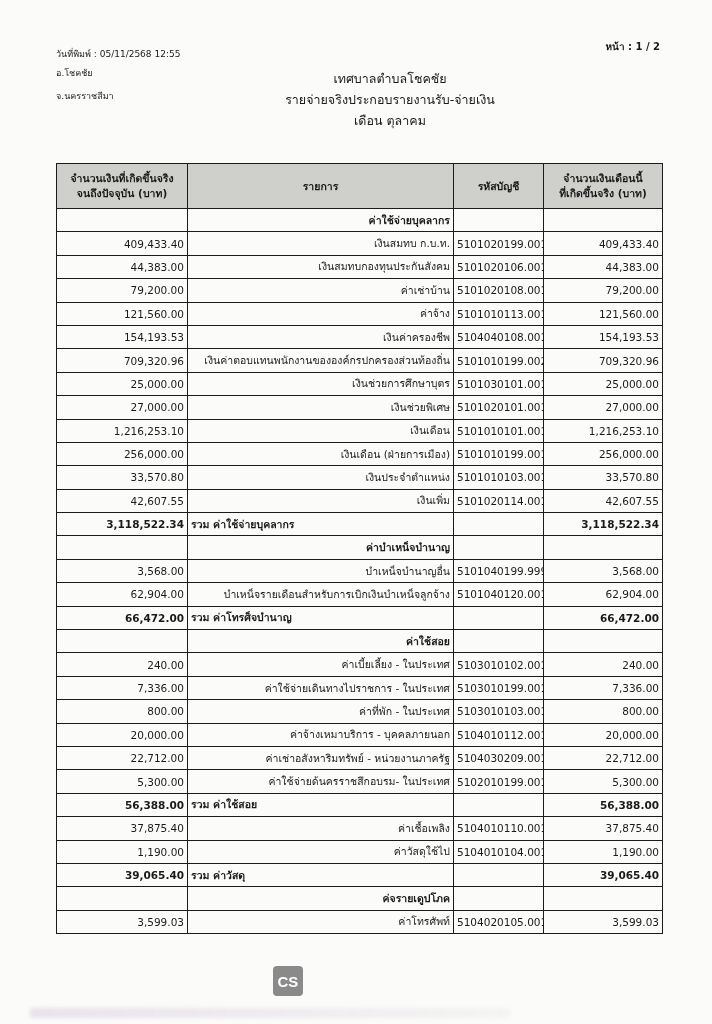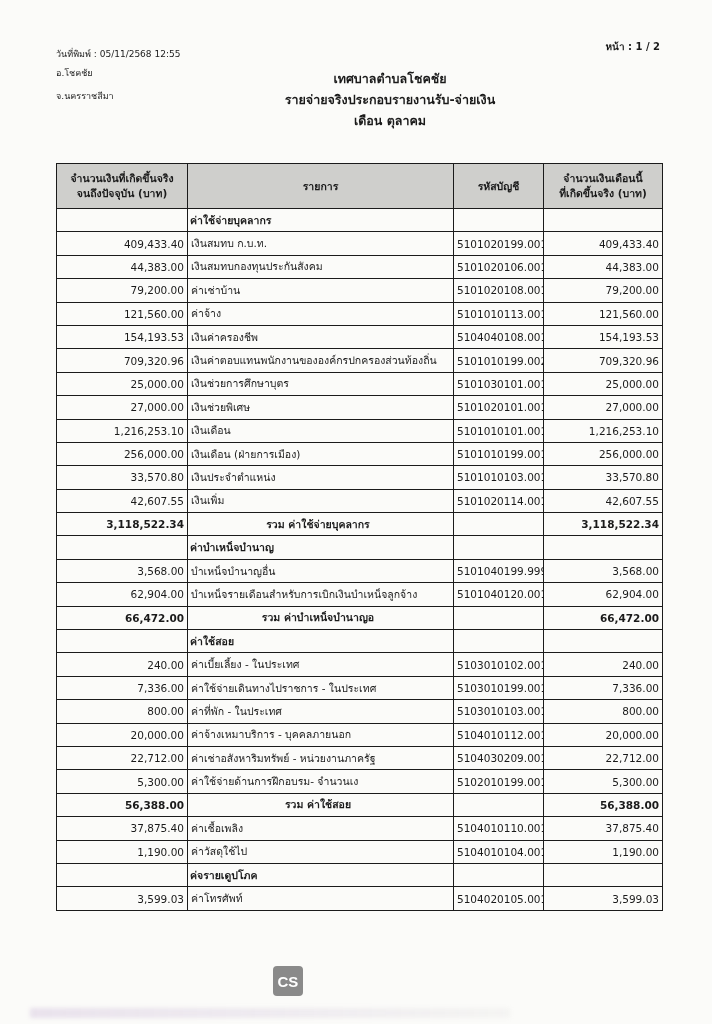--- a/index.html
+++ b/index.html
@@ -9,21 +9,21 @@
     font-family: "DejaVu Sans", sans-serif;
     color: #1a1a1a;
     position: relative;
   }
   .meta { position: absolute; font-size: 9px; line-height: 12px; }
   .meta.printed { left: 56px; top: 48px; }
   .meta.district { left: 56px; top: 67px; }
   .meta.province { left: 56px; top: 90px; text-align: center; }
   .meta.page { right: 52px; top: 41px; font-weight: bold; font-size: 10px; }
 
-  .titles { position: absolute; left: 200px; width: 380px; top: 68px; text-align: center; font-weight: bold; }
+  .titles { position: absolute; left: 200px; width: 380px; top: 68px; text-align: center; font-weight: normal; }
   .titles div { font-size: 12.5px; line-height: 21px; }
 
   table.report {
     position: absolute; left: 56px; top: 163px;
     width: 606px;
     border-collapse: collapse;
     font-size: 10.5px;
     table-layout: fixed;
   }
   table.report th, table.report td {
@@ -40,24 +40,24 @@
     line-height: 15px;
     height: 44px;
     text-align: center;
   }
   col.c1 { width: 131px; }
   col.c2 { width: 266px; }
   col.c3 { width: 90px; }
   col.c4 { width: 119px; }
   td.num { text-align: right; }
   td.code { text-align: center; }
-  td.desc { text-align: left; padding-left: 8px; }
+  td.desc { text-align: right; padding-left: 8px; }
   tr.group td.desc { padding-left: 2px; font-weight: bold; }
   tr.total td { font-weight: bold; }
-  tr.total td.desc { text-align: center; padding-right: 8px; }
+  tr.total td.desc { text-align: left; padding-right: 8px; }
 
   .watermark {
     position: absolute; left: 28px; top: 966px;
     display: flex; align-items: flex-end; gap: 24px;
     color: #9a9a9a;
     flex-direction: column;
   }
   .wm-logo {
     width: 30px; height: 30px; border-radius: 4px;
     background: #8a8a8a; color: #fff; font-weight: bold;
@@ -204,21 +204,21 @@
         <td class="num">3,568.00</td>
       </tr>
       <tr class="item">
         <td class="num">62,904.00</td>
         <td class="desc">บำเหน็จรายเดือนสำหรับการเบิกเงินบำเหน็จลูกจ้าง</td>
         <td class="code">5101040120.001</td>
         <td class="num">62,904.00</td>
       </tr>
       <tr class="total">
         <td class="num">66,472.00</td>
-        <td class="desc">รวม ค่าบำเหน็จบำนาญอ</td>
+        <td class="desc">รวม ค่าโทรศ็จบำนาญ</td>
         <td class="code"></td>
         <td class="num">66,472.00</td>
       </tr>
       <tr class="group">
         <td class="num"></td>
         <td class="desc">ค่าใช้สอย</td>
         <td class="code"></td>
         <td class="num"></td>
       </tr>
       <tr class="item">
@@ -246,41 +246,47 @@
         <td class="num">20,000.00</td>
       </tr>
       <tr class="item">
         <td class="num">22,712.00</td>
         <td class="desc">ค่าเช่าอสังหาริมทรัพย์ - หน่วยงานภาครัฐ</td>
         <td class="code">5104030209.001</td>
         <td class="num">22,712.00</td>
       </tr>
       <tr class="item">
         <td class="num">5,300.00</td>
-        <td class="desc">ค่าใช้จ่ายด้านการฝึกอบรม- จำนวนเง</td>
+        <td class="desc">ค่าใช้จ่ายด้นครราชสึกอบรม- ในประเทศ</td>
         <td class="code">5102010199.001</td>
         <td class="num">5,300.00</td>
       </tr>
       <tr class="total">
         <td class="num">56,388.00</td>
         <td class="desc">รวม ค่าใช้สอย</td>
         <td class="code"></td>
         <td class="num">56,388.00</td>
       </tr>
       <tr class="item">
         <td class="num">37,875.40</td>
         <td class="desc">ค่าเชื้อเพลิง</td>
         <td class="code">5104010110.001</td>
         <td class="num">37,875.40</td>
       </tr>
       <tr class="item">
         <td class="num">1,190.00</td>
         <td class="desc">ค่าวัสดุใช้ไป</td>
         <td class="code">5104010104.001</td>
         <td class="num">1,190.00</td>
+      </tr>
+      <tr class="total">
+        <td class="num">39,065.40</td>
+        <td class="desc">รวม ค่าวัสดุ</td>
+        <td class="code"></td>
+        <td class="num">39,065.40</td>
       </tr>
       <tr class="group">
         <td class="num"></td>
         <td class="desc">ค่จรายเดูปโภค</td>
         <td class="code"></td>
         <td class="num"></td>
       </tr>
       <tr class="item">
         <td class="num">3,599.03</td>
         <td class="desc">ค่าโทรศัพท์</td>

